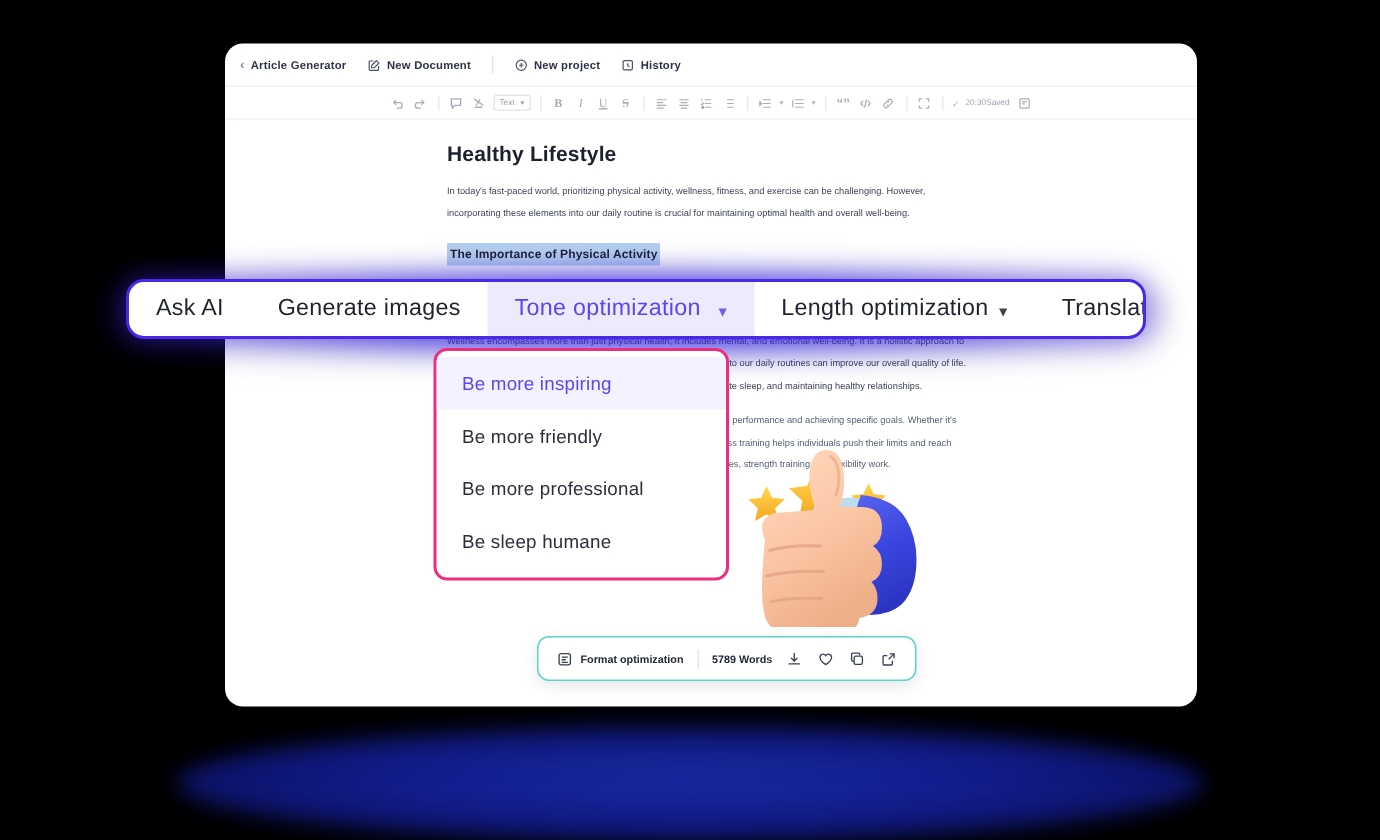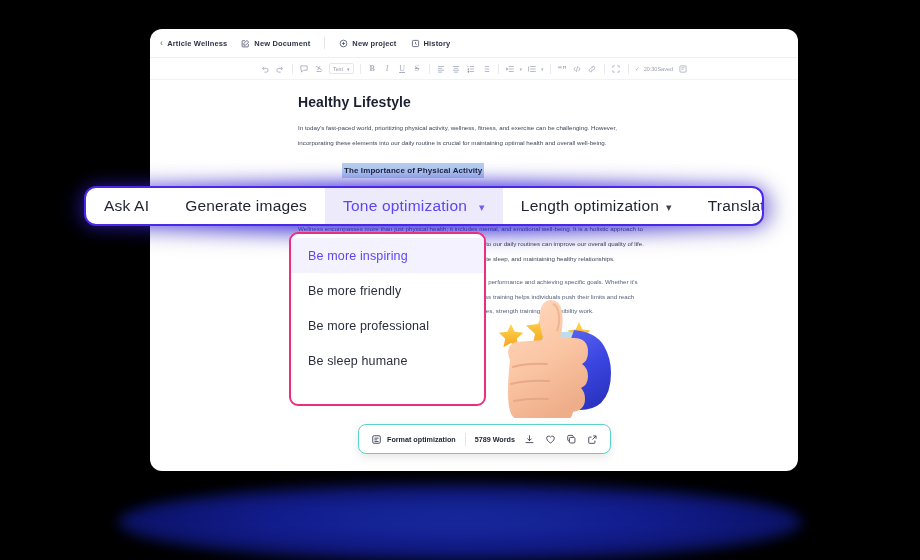--- a/index.html
+++ b/index.html
@@ -96,21 +96,21 @@
     margin-bottom: 11px;
     letter-spacing: .1px;
   }
   h2.doc-h2 {
     font-size: 8px;
     color: #1c2031;
     font-weight: bold;
     letter-spacing: .1px;
     display: inline-block;
   }
-  h2.highlighted { background: #b6d0f0; padding: 3px 2px; margin-left: 44px; }
+  h2.highlighted { background: #b6d0f0; padding: 3px 2px; }
   p.doc-p {
     font-size: 6.2px;
     line-height: 14.6px;
     color: #3e4559;
     margin: 6px 0 9px 0;
   }
   p.doc-p.dim { color: #55607a; }
   .doc-h2-muted { color: #b4bac8; }
 
   
@@ -157,21 +157,21 @@
     white-space: nowrap;
     letter-spacing: .2px;
   }
   .ai-item.active { background: #edeafc; color: #5b47f0; gap: 12px; }
   .ai-caret { font-size: 11px; opacity: .85; margin-top: 2px; }
 
   
   #tone-dropdown {
     position: absolute;
     left: 289px; top: 232px;
-    width: 197px; height: 174px;
+    width: 197px; height: 155px;
     background: #ffffff;
     border: 2px solid #ec2e80;
     border-radius: 9px;
     z-index: 7;
     overflow: hidden;
     padding-top: 4px;
   }
   .dd-item {
     height: 35px;
     display: flex; align-items: center;
@@ -210,21 +210,21 @@
 </head>
 <body>
 
 <div id="bottom-glow"></div>
 
 <div id="app-window">
 
   <div id="topbar">
     <div class="topbar-group">
       <span class="back-chevron">‹</span>
-      <span>Article Wellness</span>
+      <span>Article Generator</span>
     </div>
     <div class="topbar-group">
       <span class="tb-ico">
         <svg viewBox="0 0 16 16" fill="none" stroke="currentColor" stroke-width="1.4">
             <path d="M13 9v4a1 1 0 0 1-1 1H3a1 1 0 0 1-1-1V4a1 1 0 0 1 1-1h4"></path>
             <path d="M10.5 2.5l3 3L8 11H5V8z"></path>
           </svg>
       </span>
       <span>New Document</span>
     </div>

